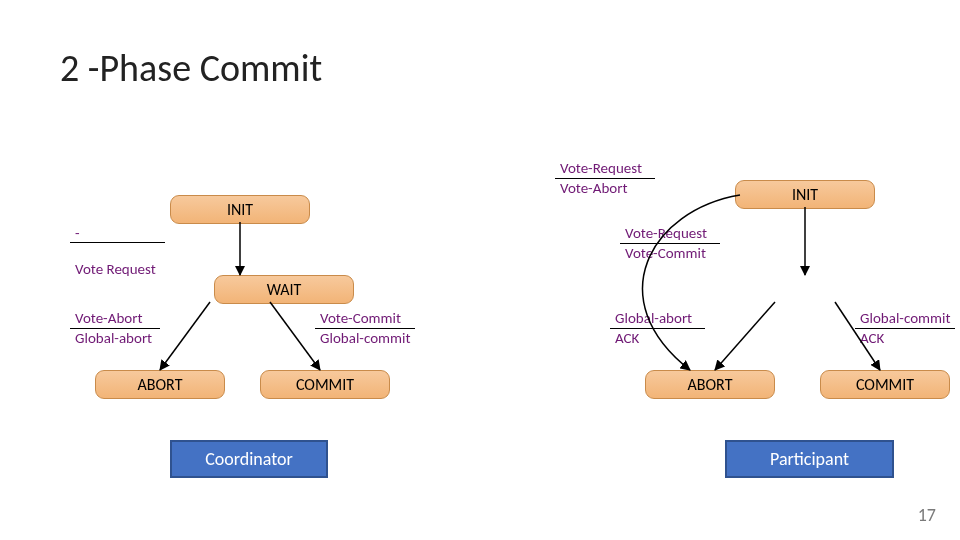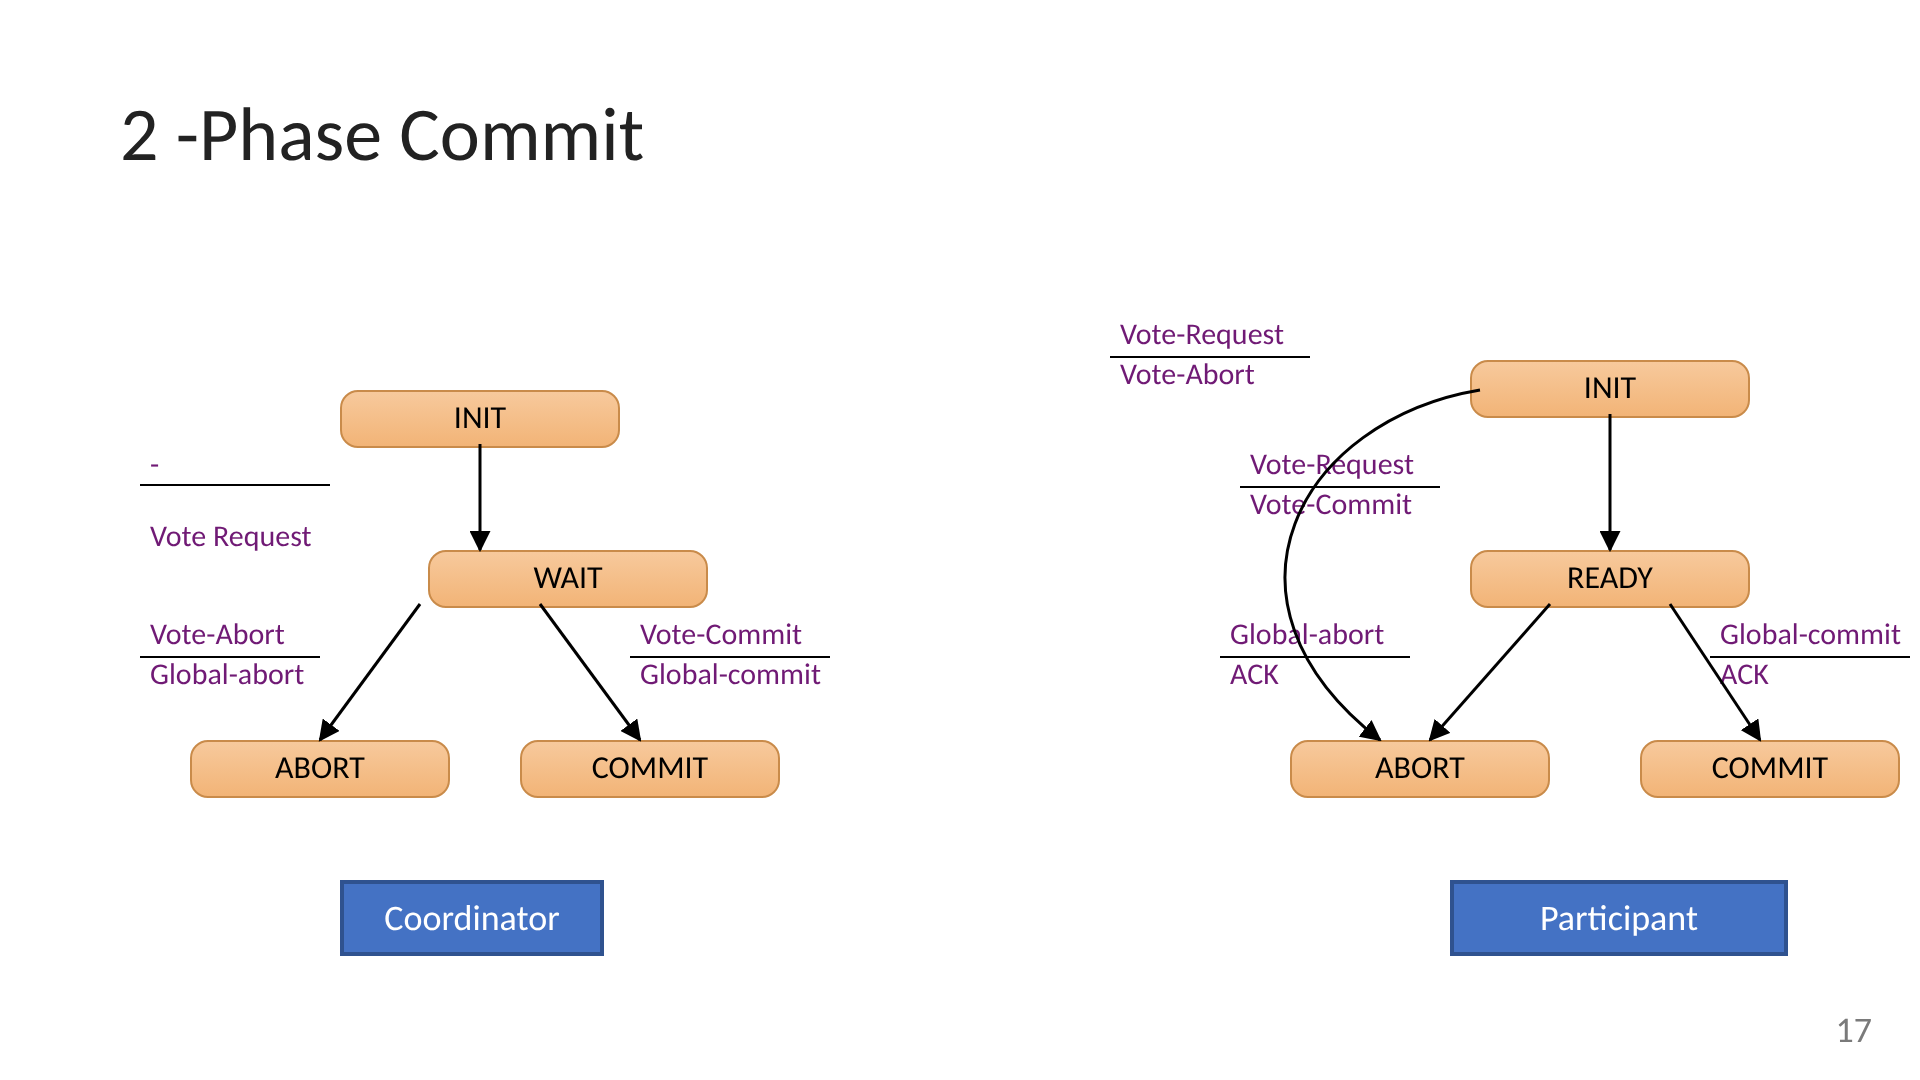--- a/index.html
+++ b/index.html
@@ -56,24 +56,23 @@
   <div class="lbl" style="left:75px; top:261px;">Vote Request</div>
 
   <div class="lbl" style="left:75px; top:310px;">Vote-Abort</div>
   <div class="hr" style="left:70px; top:328px; width:90px;"></div>
   <div class="lbl" style="left:75px; top:330px;">Global-abort</div>
 
   <div class="lbl" style="left:320px; top:310px;">Vote-Commit</div>
   <div class="hr" style="left:315px; top:328px; width:100px;"></div>
   <div class="lbl" style="left:320px; top:330px;">Global-commit</div>
 
-  <div class="role" style="left:170px; top:440px; width:132px;text-align:right;">Coordinator</div>
+  <div class="role" style="left:170px; top:440px; width:158px;text-align:right;">Coordinator</div>
 
   <div class="state" style="left:735px; top:180px; width:140px;">INIT</div>
-  <div class="state" style="left:735px; top:275px; width:140px;">READY</div>
   <div class="state" style="left:645px; top:370px; width:130px;">ABORT</div>
   <div class="state" style="left:820px; top:370px; width:130px;">COMMIT</div>
 
   <div class="lbl" style="left:560px; top:160px;">Vote-Request</div>
   <div class="hr" style="left:555px; top:178px; width:100px;"></div>
   <div class="lbl" style="left:560px; top:180px;">Vote-Abort</div>
 
   <div class="lbl" style="left:625px; top:225px;">Vote-Request</div>
   <div class="hr" style="left:620px; top:243px; width:100px;"></div>
   <div class="lbl" style="left:625px; top:245px;">Vote-Commit</div>

